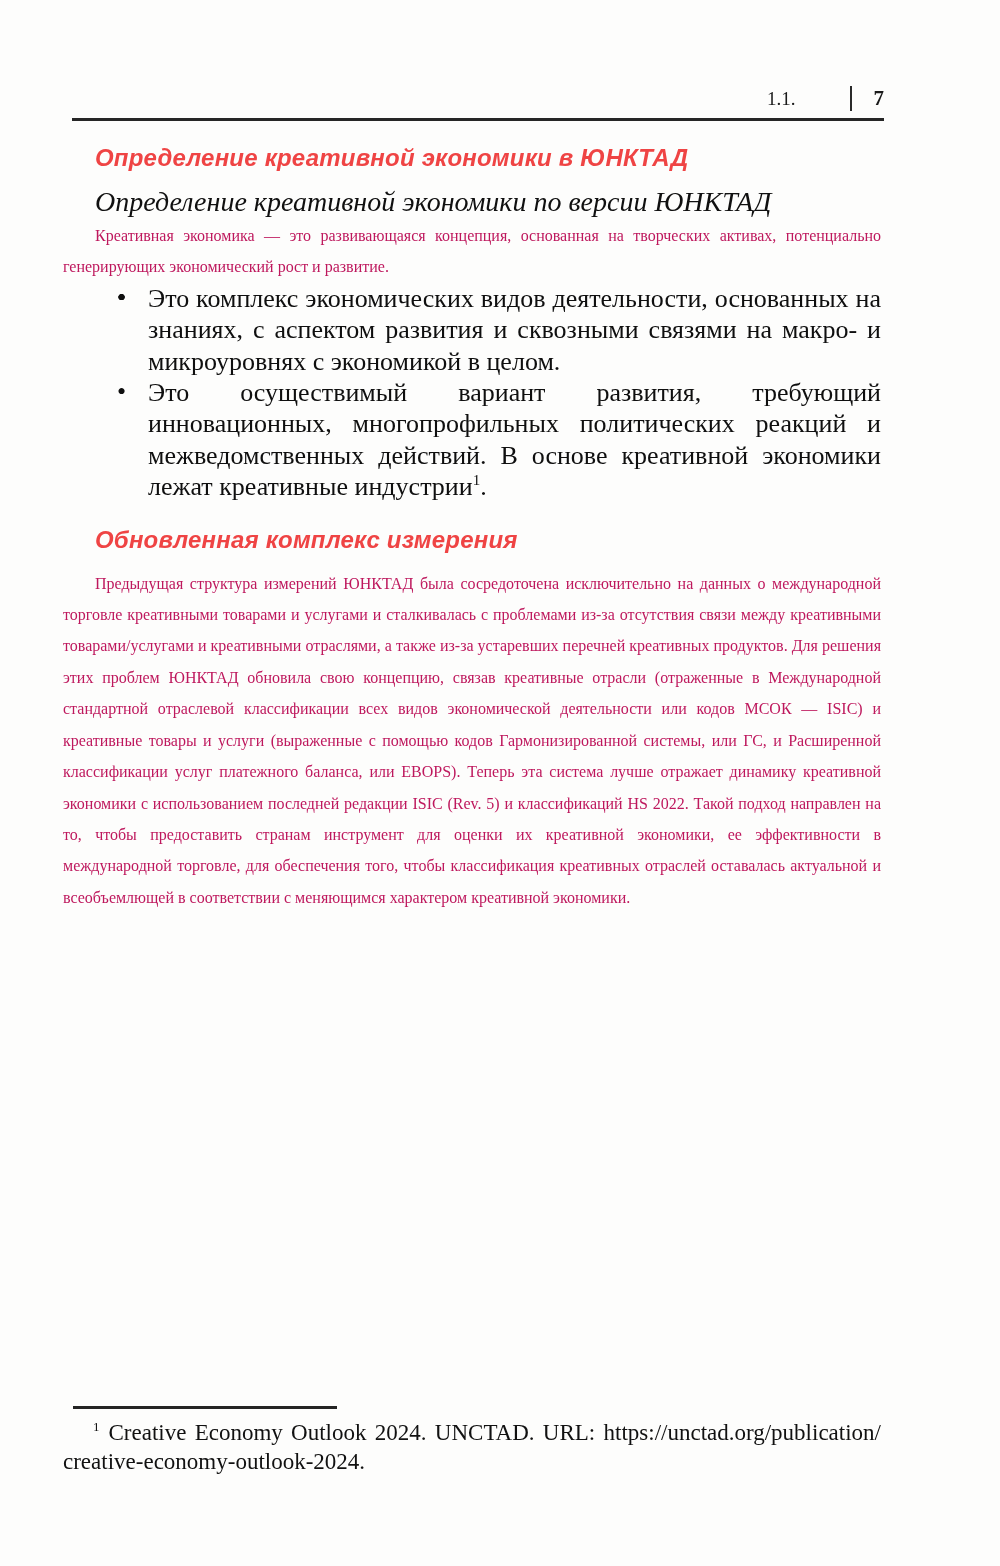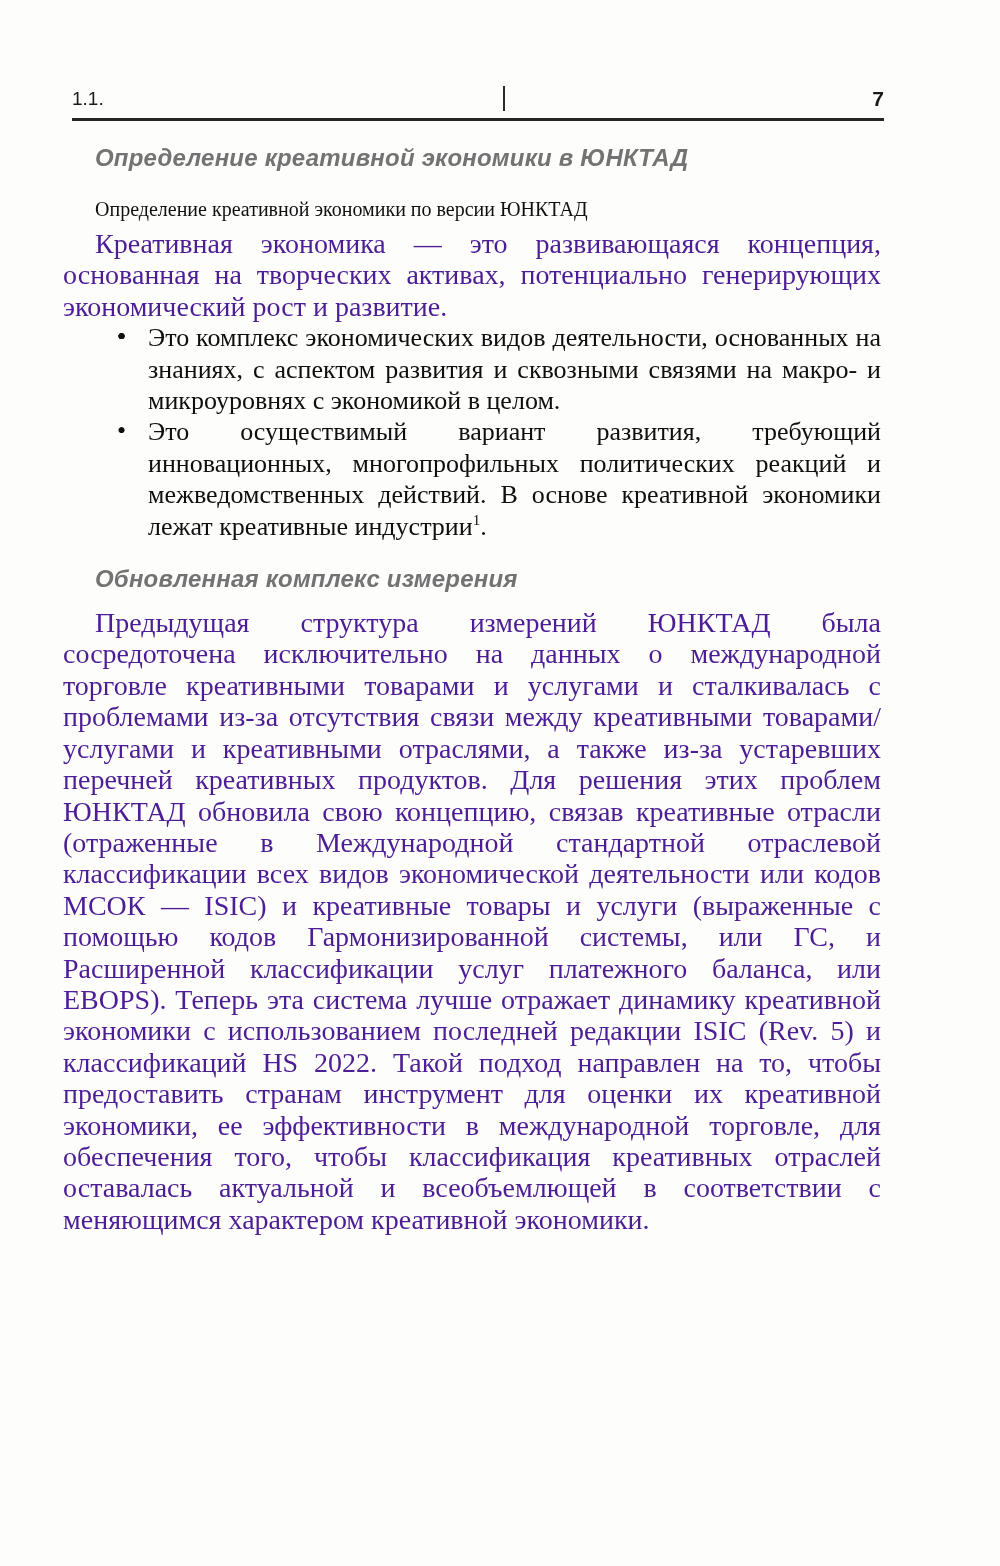--- a/index.html
+++ b/index.html
@@ -8,47 +8,47 @@
     width:1000px;height:1566px;
     background:#fdfdfc;
     overflow:hidden;
     color:#131313;
     font-family:"Liberation Serif", serif;
   }
   .content{position:absolute;left:63px;top:0;width:818px;}
 
   
   .running-head{
-    display:flex;justify-content:space-between;align-items:center;
+    display:flex;justify-content:flex-end;align-items:center;
     margin:86px 0 0 9px;width:812px;
-    font-family:Liberation Sans, sans-serif;
+    font-family:Liberation Serif, serif;
     font-size:19px;font-weight:500;color:#1a1a1a;
     white-space:nowrap;
   }
   .sec-num{margin-right:12px;}
   .head-divider{width:2px;height:25px;background:#2a2a2a;margin:0 22px 0 42px;}
   .page-num{font-weight:700;font-size:21px;}
   .head-rule{height:3px;background:#262626;width:812px;margin:7px 0 0 9px;}
 
   
   .h-sans{
     font-family:"Liberation Sans", sans-serif;
     font-style:italic;font-weight:700;
     font-size:24px;line-height:30px;
-    margin:22px 0 0 32px;color:#737373;letter-spacing:.2px;
+    margin:22px 0 0 32px;color:#ef4444;letter-spacing:.2px;
   }
   .sub-italic{
-    font-size:20px;line-height:31px;
-    margin:21px 0 0 32px;color:#101010;
+    font-style:italic;font-size:28px;line-height:31px;
+    margin:13px 0 0 32px;color:#101010;
   }
 
   
   .body{
-    font-size:28px;line-height:31.4px;
-    text-align:justify;width:818px;margin:0;color:#4c1d95;
+    font-size:16px;line-height:31.4px;
+    text-align:justify;width:818px;margin:0;color:#be185d;
   }
   .indent{text-indent:32px;}
   .intro{margin-top:3px;}
   .after-heading{margin-top:13px;}
 
   
   .bullets{list-style:none;margin:0;padding:0;width:818px;}
   .bullets li{
     position:relative;padding-left:85px;
     font-size:26px;line-height:31.4px;text-align:justify;color:#0f0f0f;
@@ -91,13 +91,17 @@
       <li><span class="marker">•</span><span>Это комплекс экономических видов деятельности, основанных на знаниях, с аспектом развития и сквозными связями на макро- и микроуровнях с экономикой в целом.</span></li>
       <li><span class="marker">•</span><span>Это осуществимый вариант развития, требующий инновационных, многопрофильных политических реакций и межведомственных действий. В основе креативной экономики лежат креативные индустрии</span><sup>1</sup><span>.</span></li>
     </ul>
 
     <h2 class="h-sans">Обновленная комплекс измерения</h2>
 
     <p class="body indent after-heading">Предыдущая структура измерений ЮНКТАД была сосредоточена исключительно на данных о международной торговле креативными товарами и услугами и сталкивалась с проблемами из-за отсутствия связи между креативными товарами/услугами и креативными отраслями, а также из-за устаревших перечней креативных продуктов. Для решения этих проблем ЮНКТАД обновила свою концепцию, связав креативные отрасли (отраженные в Международной стандартной отраслевой классификации всех видов экономической деятельности или кодов МСОК — ISIC) и креативные товары и услуги (выраженные с помощью кодов Гармонизированной системы, или ГС, и Расширенной классификации услуг платежного баланса, или EBOPS). Теперь эта система лучше отражает динамику креативной экономики с использованием последней редакции ISIC (Rev. 5) и классификаций HS 2022. Такой подход направлен на то, чтобы предоставить странам инструмент для оценки их креативной экономики, ее эффективности в международной торговле, для обеспечения того, чтобы классификация креативных отраслей оставалась актуальной и всеобъемлющей в соответствии с меняющимся характером креативной экономики.</p>
 
   </div>
 
+  <footer class="footnote-block">
+    <div class="fn-rule"></div>
+    <p class="footnote"><sup>1</sup><span>Creative Economy Outlook 2024. UNCTAD. URL: </span><span>https://unctad.org/publication/</span><wbr><span>creative-economy-outlook-2024.</span></p>
+  </footer>
 </div>
 
 </body></html>

